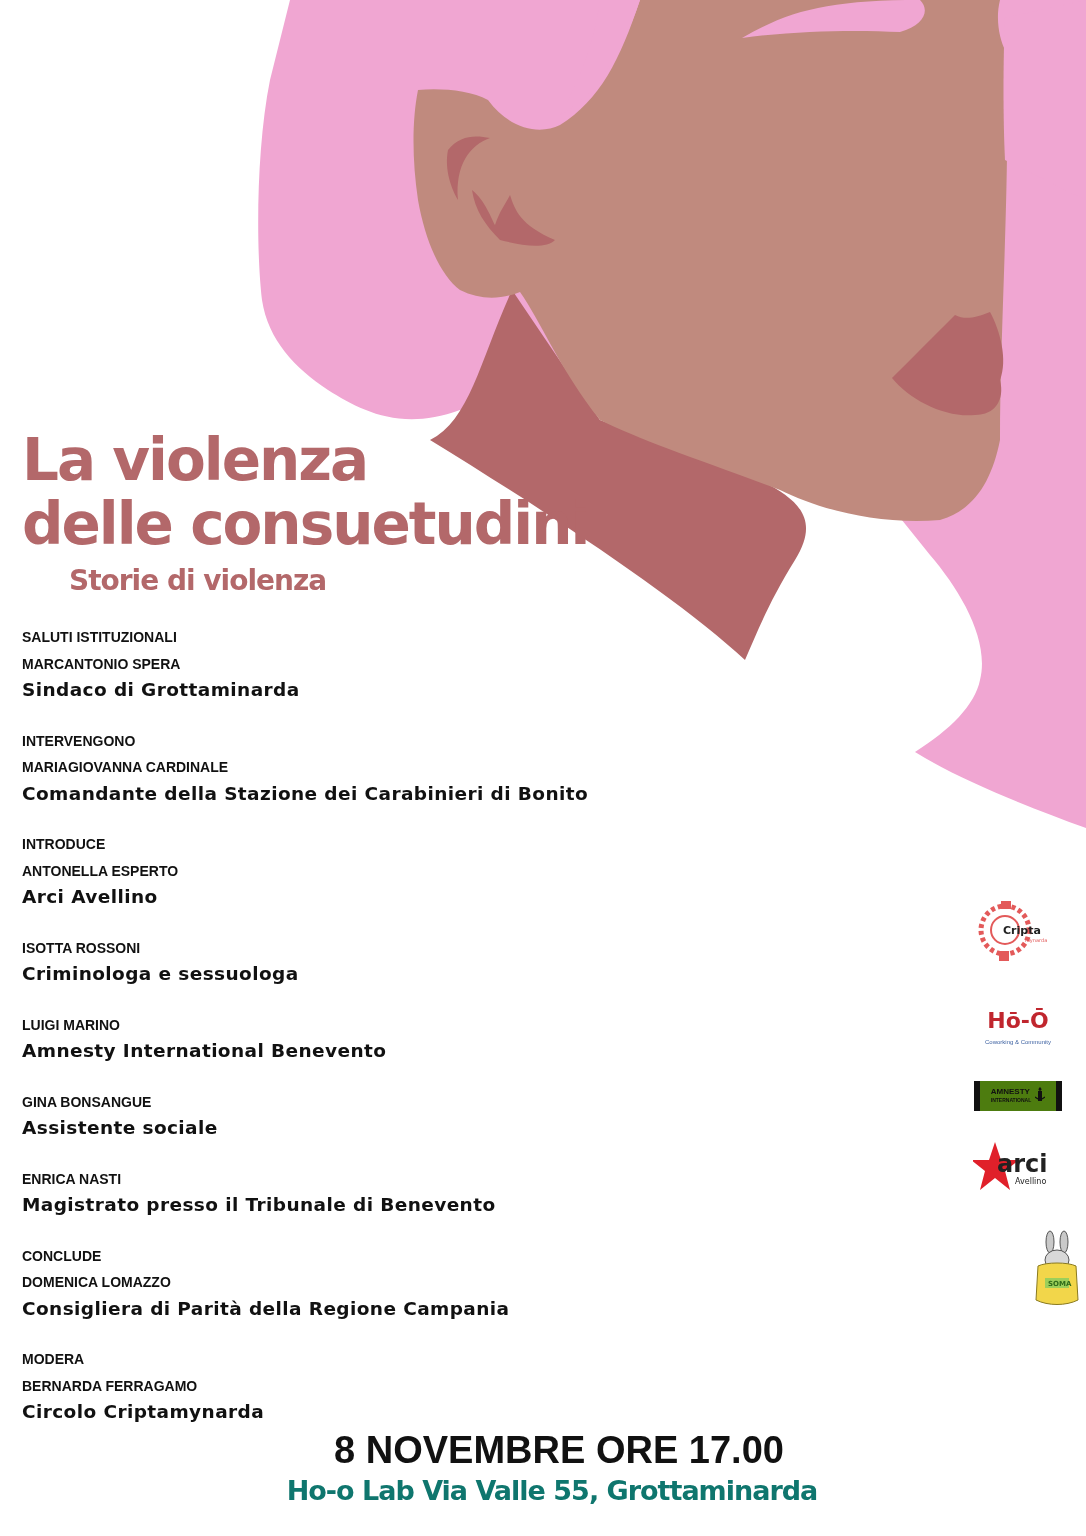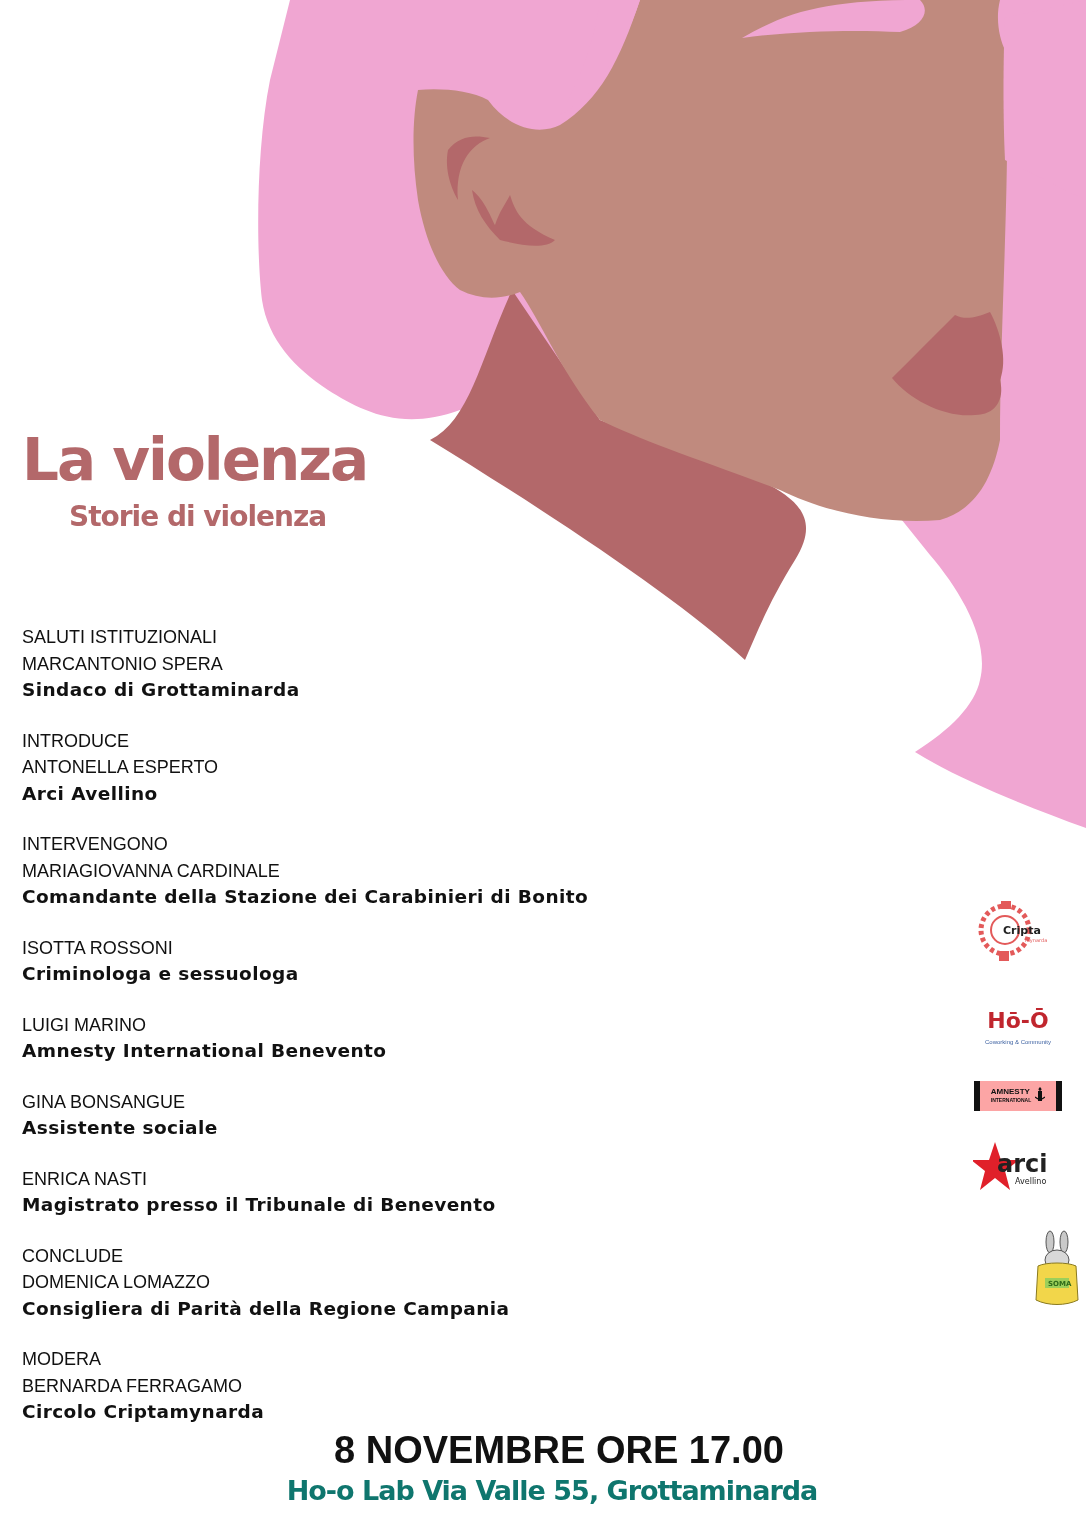--- a/index.html
+++ b/index.html
@@ -6,38 +6,38 @@
   body { width: 1086px; height: 1536px; position: relative; overflow: hidden;
          font-family: "Liberation Sans", "DejaVu Sans", sans-serif; }
   .art { position: absolute; left: 0; top: 0; width: 1086px; height: 1536px; z-index: 0; }
   .title-block { position: absolute; left: 22px; top: 428px; z-index: 2; }
   .title-line { font-family: "DejaVu Sans", sans-serif; font-weight: bold; color: #b3686a;
                 font-size: 58px; line-height: 64px; letter-spacing: -2px; margin: 0; white-space: nowrap; }
   .subtitle { font-family: "DejaVu Sans", sans-serif; font-weight: bold; color: #b3686a;
               font-size: 28px; line-height: 34px; letter-spacing: -1px; margin-top: 8px; white-space: nowrap; margin-left: 47px; }
   .program { position: absolute; left: 22px; top: 624px; z-index: 2; color: #111; }
   .section { margin-bottom: 24px; }
-  .section .label, .section .name { font-family: "Liberation Sans", sans-serif; font-weight: normal;
-         font-size: 18px; line-height: 26.5px; text-transform: uppercase; white-space: nowrap; }
+  .section .label, .section .name { font-family: "Liberation Sans", sans-serif; font-weight: bold;
+         font-size: 14px; line-height: 26.5px; text-transform: uppercase; white-space: nowrap; }
   .section .role { font-family: "DejaVu Sans", sans-serif; font-weight: bold; font-size: 18.5px;
          line-height: 26.5px; letter-spacing: 0.4px; white-space: nowrap; }
   .date { position: absolute; left: 0; width: 1086px; top: 1428px; text-align: center; z-index: 2;
           padding-left: 32px; box-sizing: border-box;
           font-family: "Liberation Sans", sans-serif; font-weight: bold; font-size: 38px; line-height: 44px; color: #111; }
   .venue { position: absolute; left: 0; width: 1086px; top: 1474px; text-align: center; z-index: 2;
            padding-left: 18px; box-sizing: border-box;
            font-family: "DejaVu Sans", sans-serif; font-weight: bold; font-size: 27px; line-height: 34px; color: #0f766e; letter-spacing: -1px; }
   .logos { position: absolute; right: 0; top: 890px; width: 136px; z-index: 2; }
   .logo { position: absolute; left: 0; width: 136px; display: flex; align-items: center; justify-content: center; }
   .logo-cripta { top: 0; height: 80px; }
   .logo-hoo { top: 100px; height: 70px; flex-direction: column; }
   .hoo-main { font-family: "DejaVu Sans", sans-serif; font-weight: bold; color: #c0262e; font-size: 22px; line-height: 32px; text-align: right; }
   .hoo-sub { font-size: 6px; color: #3a5fa0; margin-top: 2px; }
   .logo-amnesty { top: 188px; height: 36px; }
-  .amnesty-box { width: 88px; height: 30px; background: #fca5a5; border-left: 6px solid #111; border-right: 6px solid #111;
+  .amnesty-box { width: 88px; height: 30px; background: #4d7c0f; border-left: 6px solid #111; border-right: 6px solid #111;
                  box-sizing: border-box; display: flex; align-items: center; justify-content: center; gap: 4px; }
   .amnesty-text { font-family: "Liberation Sans", sans-serif; font-weight: bold; font-size: 8px; line-height: 9px; color: #111; text-align: left; }
   .amnesty-sub { font-size: 5px; }
   .logo-arci { top: 250px; height: 60px; }
   .logo-soma { top: 340px; height: 80px; justify-content: flex-end; }
 </style>
 </head>
 <body>
 
 <svg class="art" viewBox="0 0 1086 1536" xmlns="http://www.w3.org/2000/svg">
@@ -78,38 +78,39 @@
   <path fill="#b3686a" d="M472 190 C485 200 492 220 495 225 C500 210 505 205 510 195 C515 210 520 225 555 240
            C545 250 520 245 500 240 C485 225 475 210 472 190 Z"></path>
 
   <path fill="#b3686a" d="M892 378 C910 360 935 335 955 315 C965 320 975 318 990 312
            C1000 330 1008 360 1000 380 C1005 400 995 415 975 415
            C945 418 910 400 892 378 Z"></path>
 </svg>
 
 <div class="title-block">
   <div class="title-line">La violenza</div>
+  <div class="title-line">delle consuetudini</div>
   <div class="subtitle">Storie di violenza</div>
 </div>
 
 <div class="program">
   <div class="section">
     <div class="label">SALUTI ISTITUZIONALI</div>
     <div class="name">MARCANTONIO SPERA</div>
     <div class="role">Sindaco di Grottaminarda</div>
   </div>
   <div class="section">
+    <div class="label">INTERVENGONO</div>
+    <div class="name">MARIAGIOVANNA CARDINALE</div>
+    <div class="role">Comandante della Stazione dei Carabinieri di Bonito</div>
+  </div>
+  <div class="section">
     <div class="label">INTRODUCE</div>
     <div class="name">ANTONELLA ESPERTO</div>
     <div class="role">Arci Avellino</div>
-  </div>
-  <div class="section">
-    <div class="label">INTERVENGONO</div>
-    <div class="name">MARIAGIOVANNA CARDINALE</div>
-    <div class="role">Comandante della Stazione dei Carabinieri di Bonito</div>
   </div>
   <div class="section">
     <div class="name">ISOTTA ROSSONI</div>
     <div class="role">Criminologa e sessuologa</div>
   </div>
   <div class="section">
     <div class="name">LUIGI MARINO</div>
     <div class="role">Amnesty International Benevento</div>
   </div>
   <div class="section">

